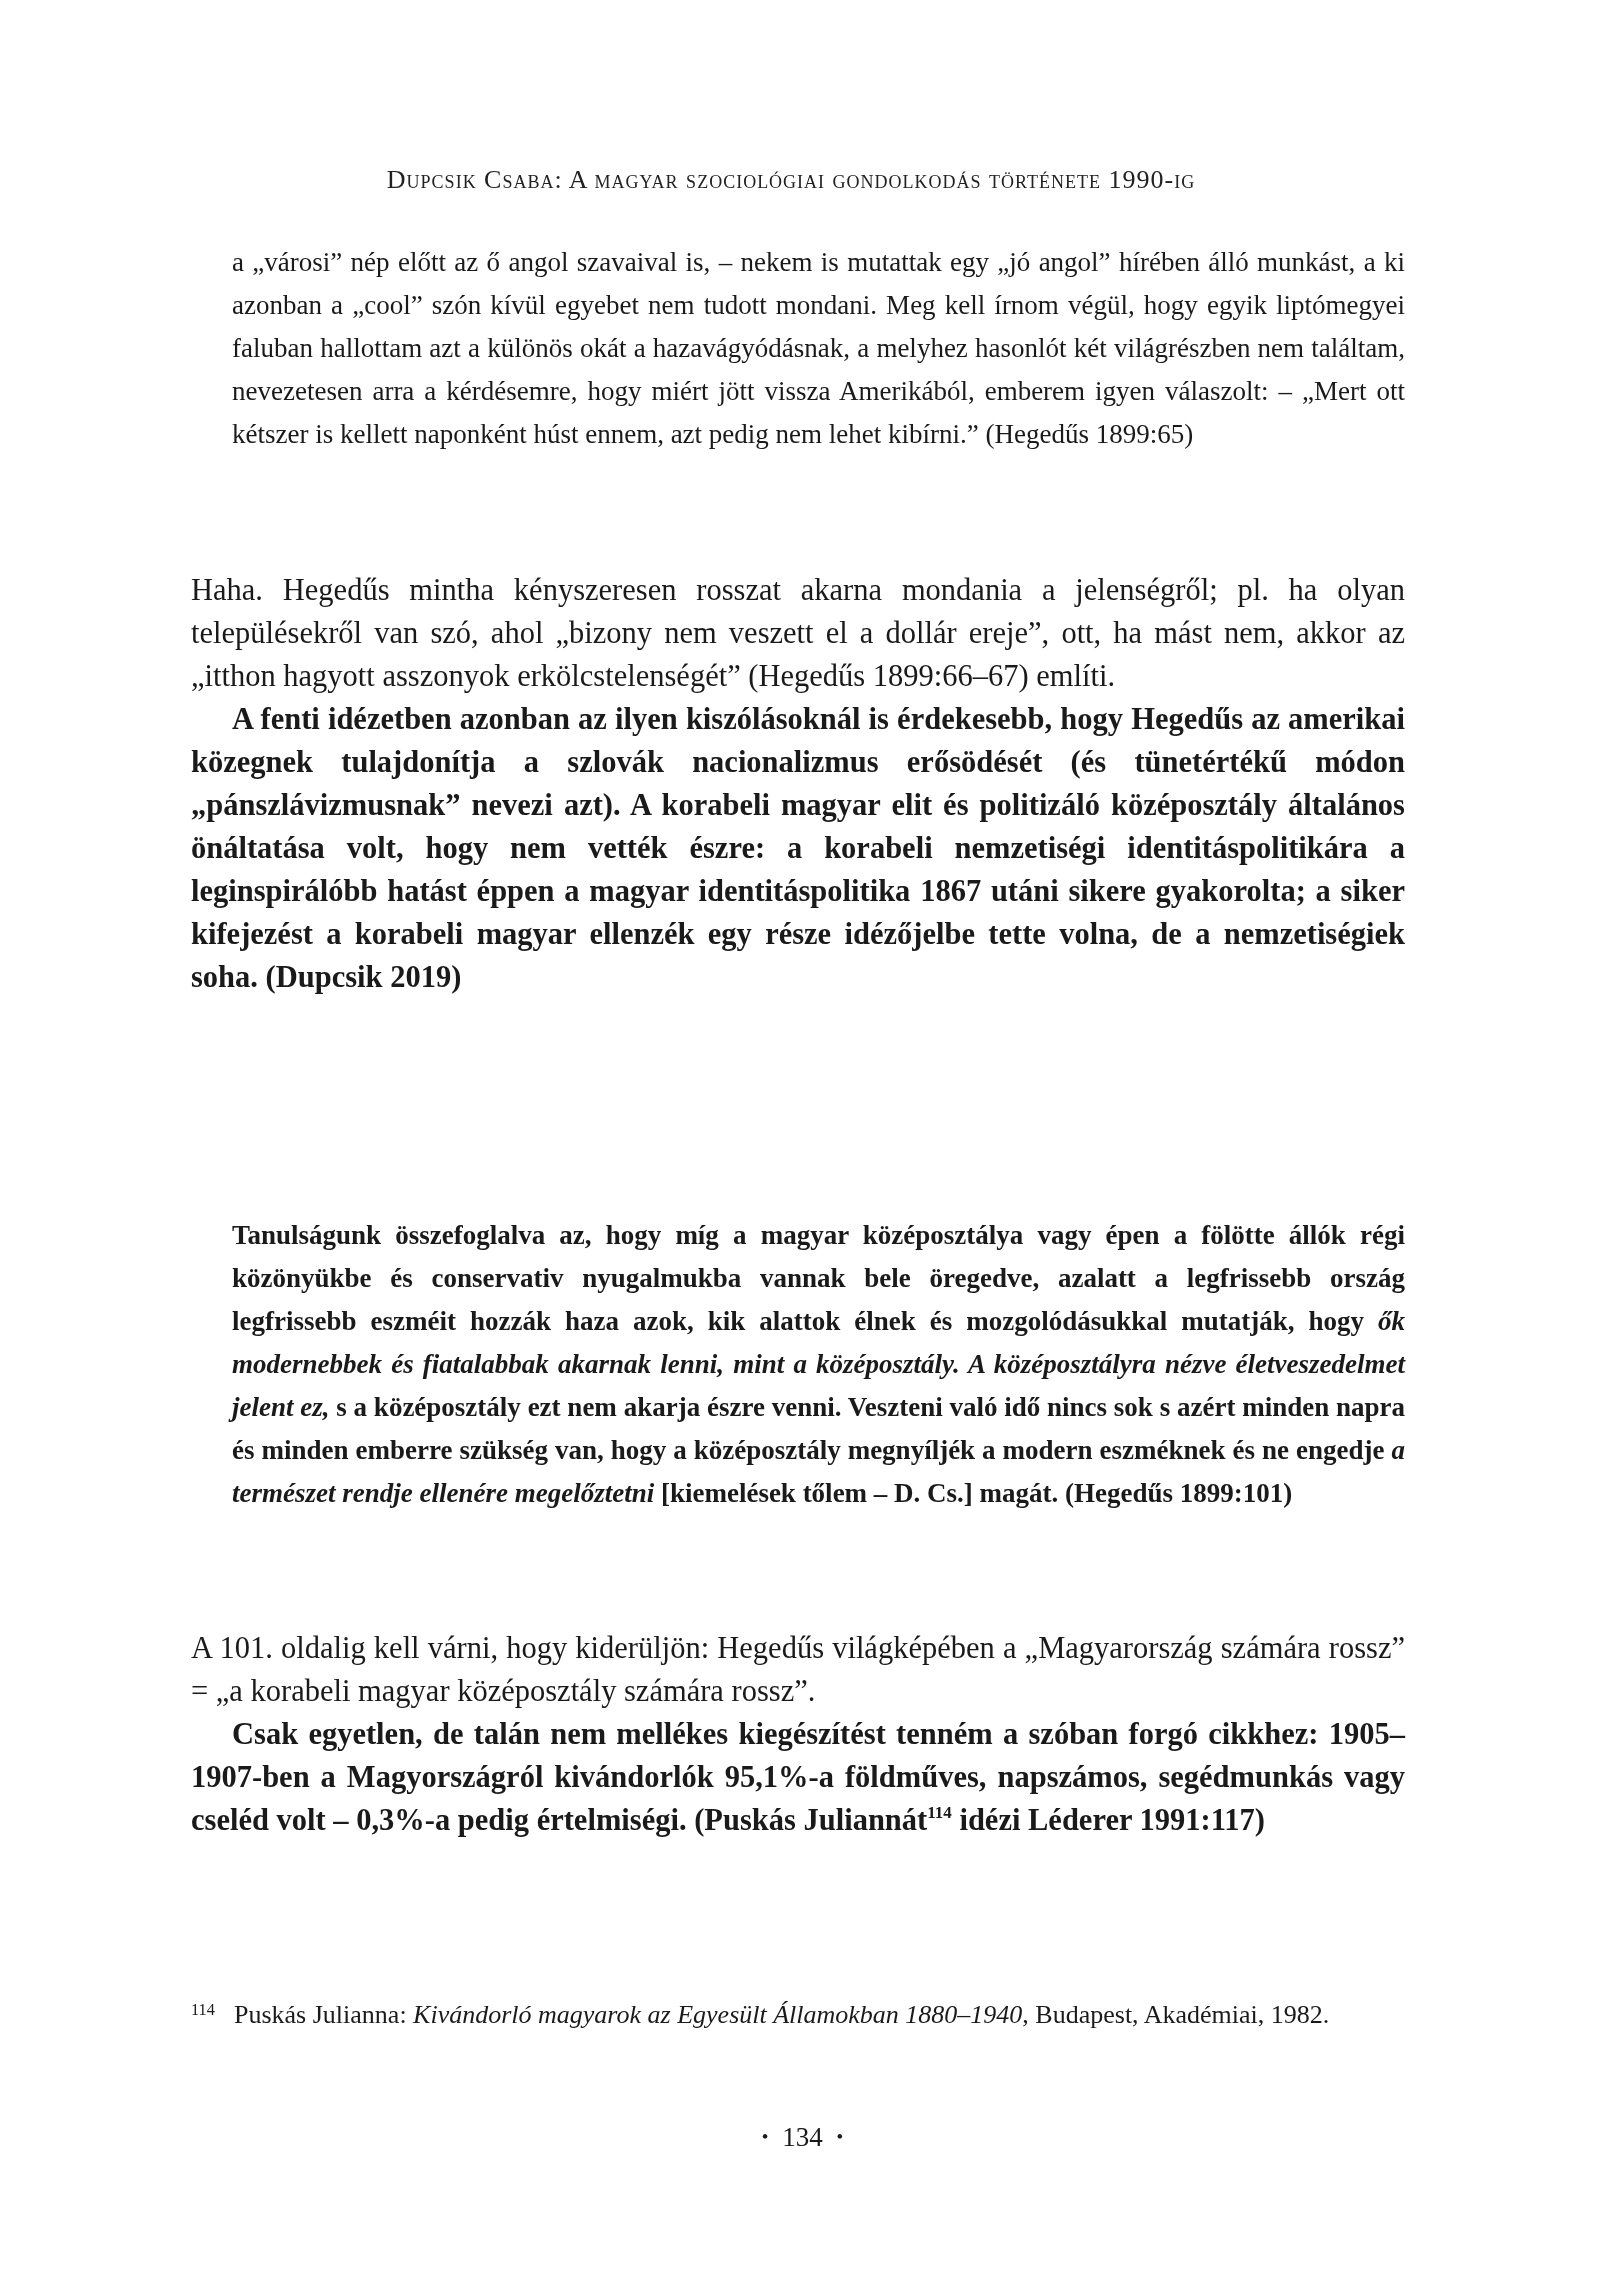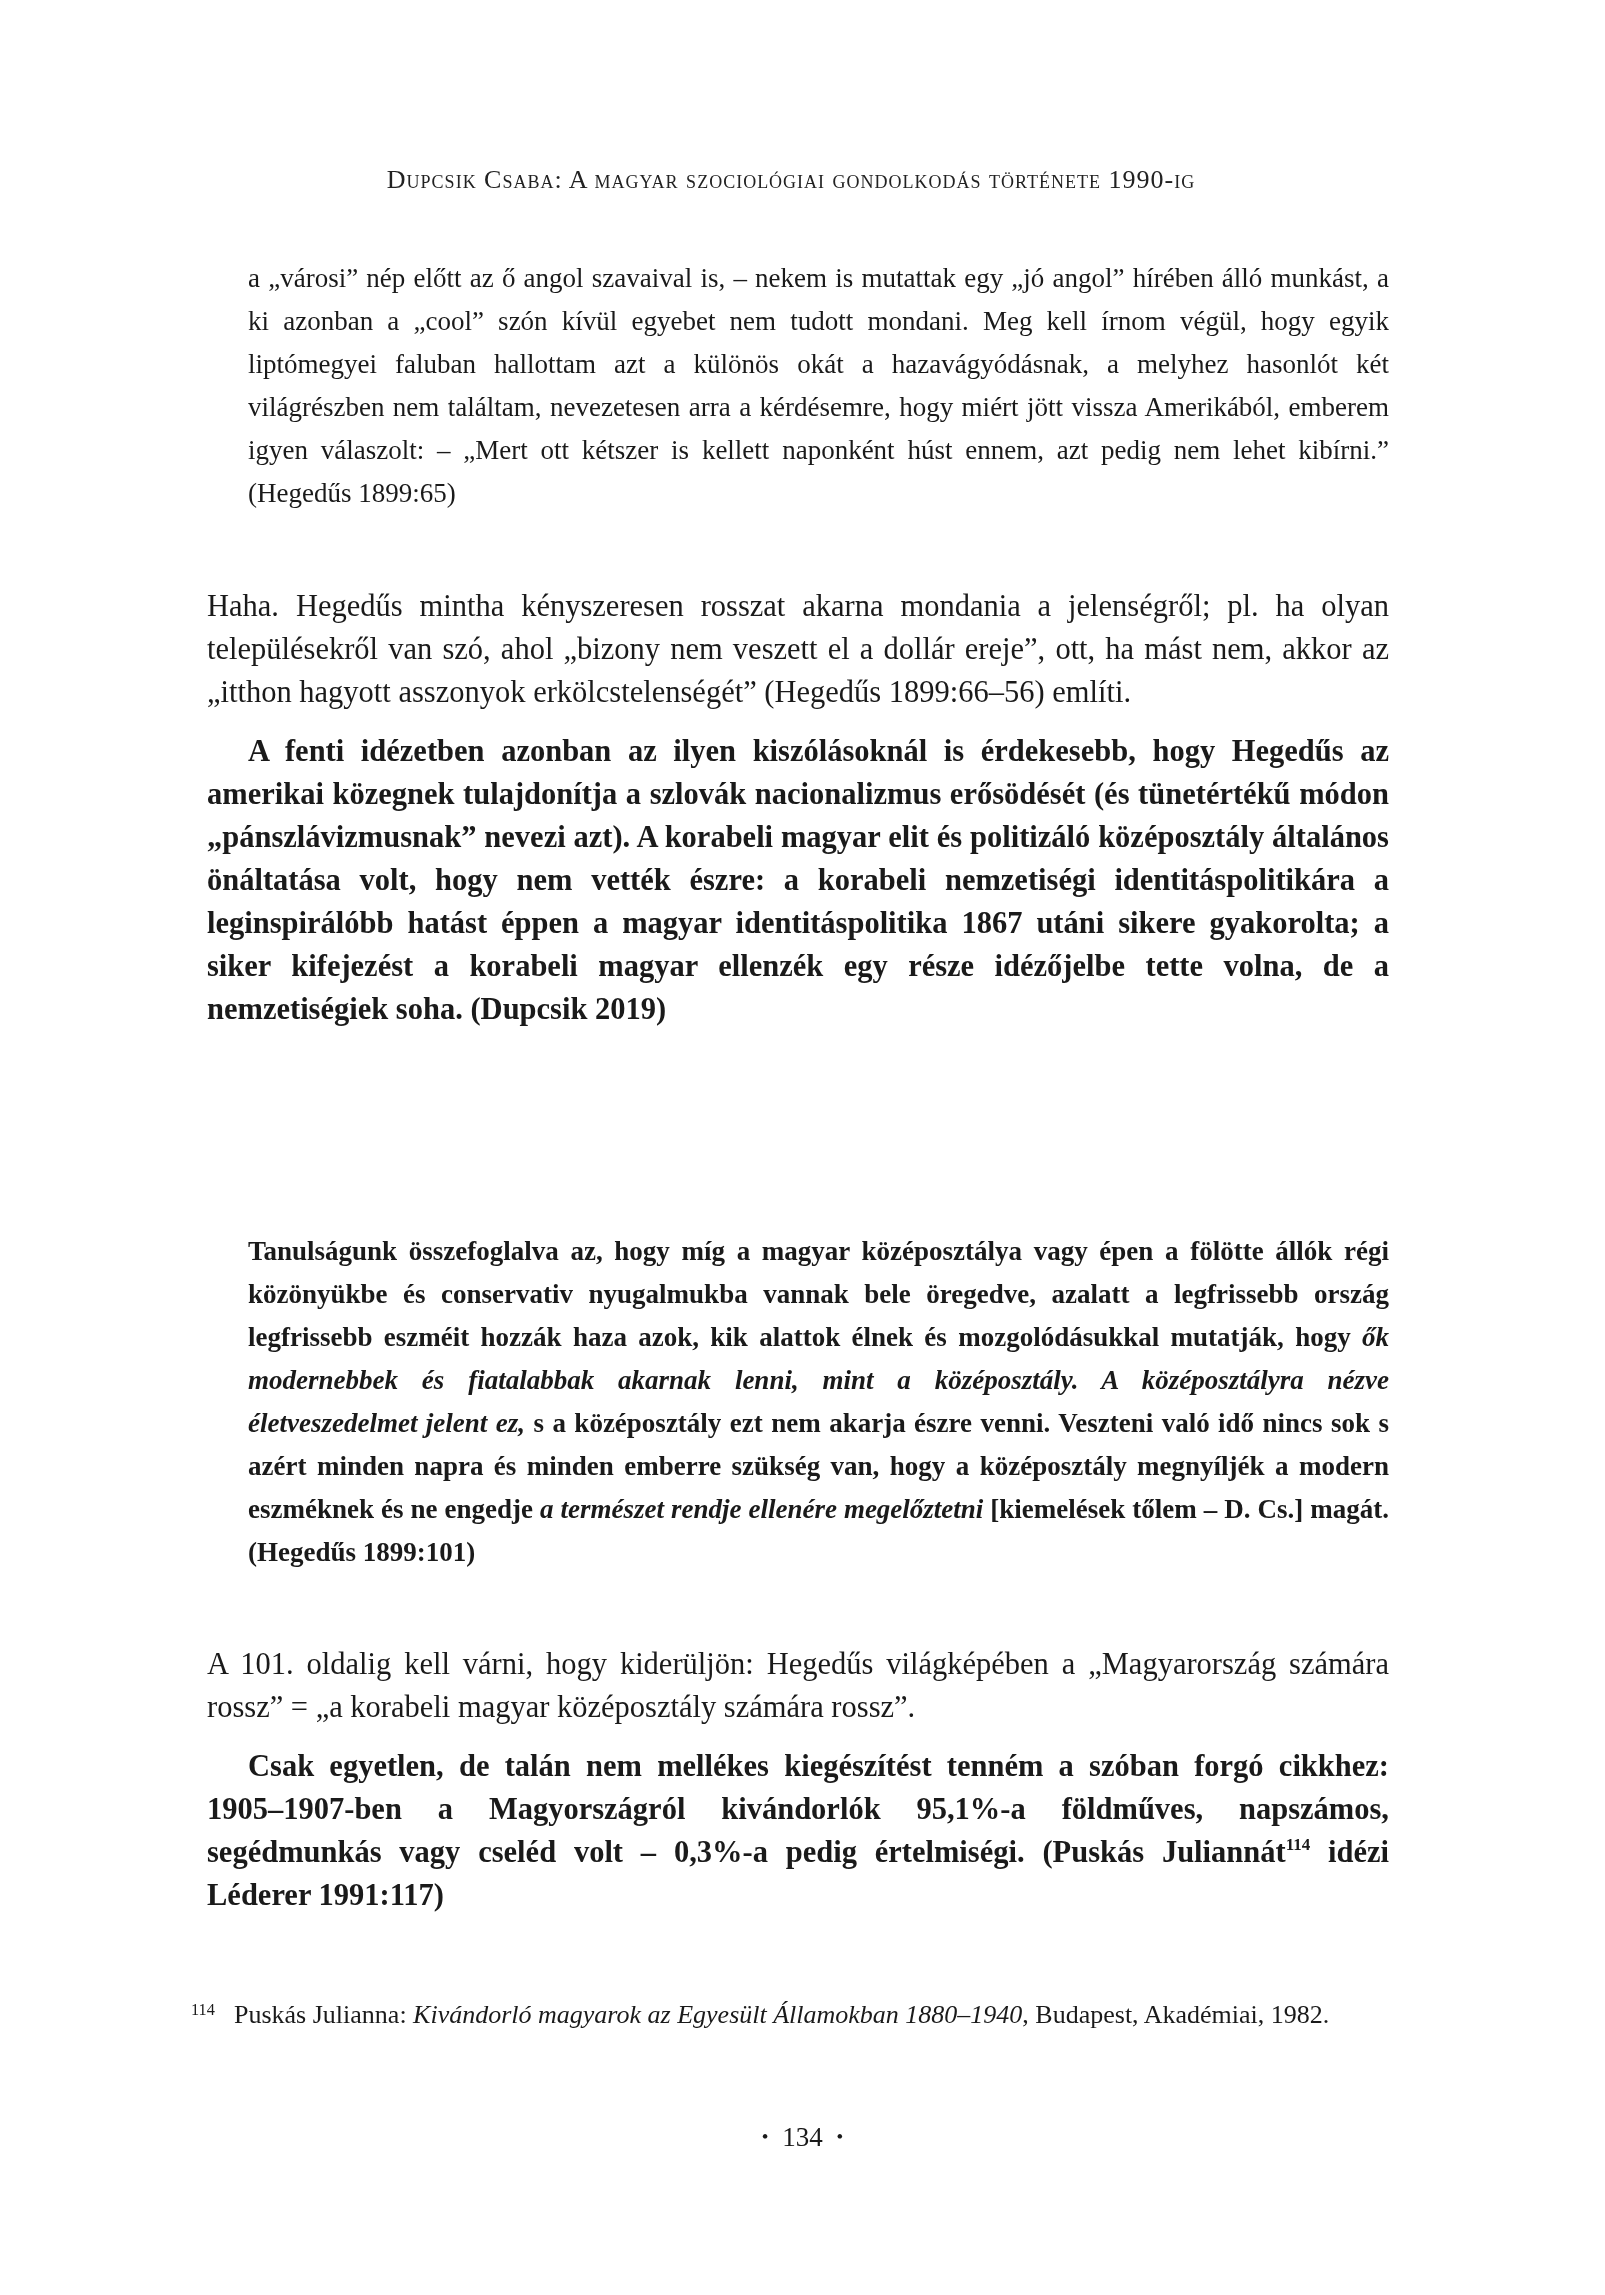--- a/index.html
+++ b/index.html
@@ -4,21 +4,21 @@
 <style>
   html, body { margin: 0; padding: 0; background: #ffffff; }
   body { width: 1605px; height: 2295px; position: relative; overflow: hidden;
          font-family: "Liberation Serif", "DejaVu Serif", serif; color: #1a1a1a; }
   .running-head { position: absolute; top: 165px; left: 0; width: 1582px; text-align: center;
          font-size: 26px; font-variant: small-caps; letter-spacing: 1px; color: #222; }
   .block-quote { position: absolute; left: 232px; width: 1173px; font-size: 27px;
          line-height: 43px; text-align: justify; text-align-last: left; }
   .body-text { position: absolute; left: 191px; width: 1214px; font-size: 30.5px;
          line-height: 43px; text-align: justify; }
-  .body-text p, .block-quote p { margin: 16px; }
+  .body-text p, .block-quote p { margin: 0; }
   .indent { text-indent: 41px; font-weight: bold; }
   .footnote { position: absolute; left: 191px; top: 1996px; width: 1214px; font-size: 26px;
          line-height: 38px; }
   .fn-mark { position: absolute; left: 0; top: -5.2px; font-size: 16.3px; }
   .fn-body { margin-left: 43px; text-align: left; }
   sup.ref { font-size: 17px; vertical-align: 12px; line-height: 0; }
   .page-number { position: absolute; top: 2122px; left: 0; width: 1605px; text-align: center;
          font-size: 27px; font-family: Liberation Serif, serif; }
   .bullet { font-size: 19px; vertical-align: 3.4px; padding: 0 13.8px; }
   i { font-style: italic; }
@@ -26,21 +26,21 @@
 </head>
 <body>
 
 <div class="running-head">Dupcsik Csaba: A magyar szociológiai gondolkodás története 1990-ig</div>
 
 <div class="block-quote" style="top:241px;">
   <p>a „városi” nép előtt az ő angol szavaival is, – nekem is mutattak egy „jó angol” hírében álló munkást, a ki azonban a „cool” szón kívül egyebet nem tudott mondani. Meg kell írnom végül, hogy egyik liptómegyei faluban hallottam azt a különös okát a hazavágyódásnak, a melyhez hasonlót két világrészben nem találtam, nevezetesen arra a kérdésemre, hogy miért jött vissza Amerikából, emberem igyen válaszolt: – „Mert ott kétszer is kellett naponként húst ennem, azt pedig nem lehet kibírni.” (Hegedűs 1899:65)</p>
 </div>
 
 <div class="body-text" style="top:569px;">
-  <p>Haha. Hegedűs mintha kényszeresen rosszat akarna mondania a jelenségről; pl. ha olyan településekről van szó, ahol „bizony nem veszett el a dollár ereje”, ott, ha mást nem, akkor az „itthon hagyott asszonyok erkölcstelenségét” (Hegedűs 1899:66–56) említi.</p>
+  <p>Haha. Hegedűs mintha kényszeresen rosszat akarna mondania a jelenségről; pl. ha olyan településekről van szó, ahol „bizony nem veszett el a dollár ereje”, ott, ha mást nem, akkor az „itthon hagyott asszonyok erkölcstelenségét” (Hegedűs 1899:66–67) említi.</p>
   <p class="indent">A fenti idézetben azonban az ilyen kiszólásoknál is érdekesebb, hogy Hegedűs az amerikai közegnek tulajdonítja a szlovák nacionalizmus erősödését (és tünetértékű módon „pánszlávizmusnak” nevezi azt). A korabeli magyar elit és politizáló középosztály általános önáltatása volt, hogy nem vették észre: a korabeli nemzetiségi identitáspolitikára a leginspirálóbb hatást éppen a magyar identitáspolitika 1867 utáni sikere gyakorolta; a siker kifejezést a korabeli magyar ellenzék egy része idézőjelbe tette volna, de a nemzetiségiek soha. (Dupcsik 2019)</p>
 </div>
 
 <div class="block-quote" style="top:1214px;font-weight:bold;">
   <p><span>Tanulságunk összefoglalva az, hogy míg a magyar középosztálya vagy épen a fölötte állók régi közönyükbe és conservativ nyugalmukba vannak bele öregedve, azalatt a legfrissebb ország legfrissebb eszméit hozzák haza azok, kik alattok élnek és mozgolódásukkal mutatják, hogy </span><i>ők modernebbek és fiatalabbak akarnak lenni, mint a középosztály. A középosztályra nézve életveszedelmet jelent ez,</i><span> s a középosztály ezt nem akarja észre venni. Veszteni való idő nincs sok s azért minden napra és minden emberre szükség van, hogy a középosztály megnyíljék a modern eszméknek és ne engedje </span><i>a természet rendje ellenére megelőztetni</i><span> [kiemelések tőlem – D. Cs.] magát. (Hegedűs 1899:101)</span></p>
 </div>
 
 <div class="body-text" style="top:1627px;">
   <p>A 101. oldalig kell várni, hogy kiderüljön: Hegedűs világképében a „Magyarország számára rossz” = „a korabeli magyar középosztály számára rossz”.</p>
   <p class="indent"><span>Csak egyetlen, de talán nem mellékes kiegészítést tenném a szóban forgó cikkhez: 1905–1907-ben a Magyországról kivándorlók 95,1%-a földműves, napszámos, segédmunkás vagy cseléd volt – 0,3%-a pedig értelmiségi. (Puskás Juliannát</span><sup class="ref">114</sup><span> idézi Léderer 1991:117)</span></p>

